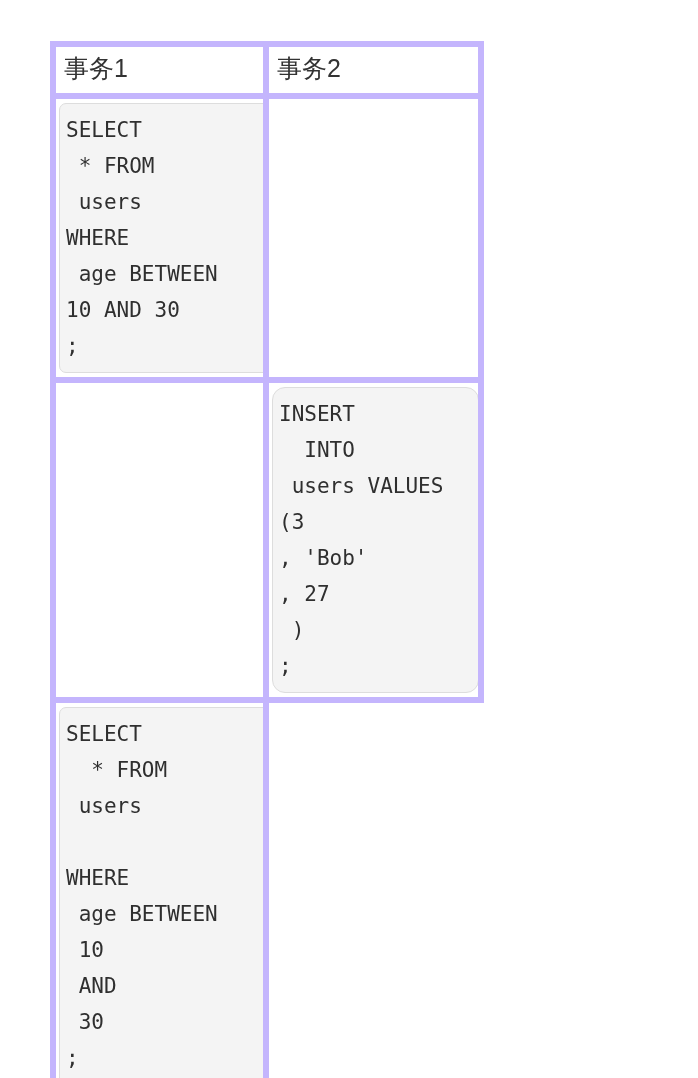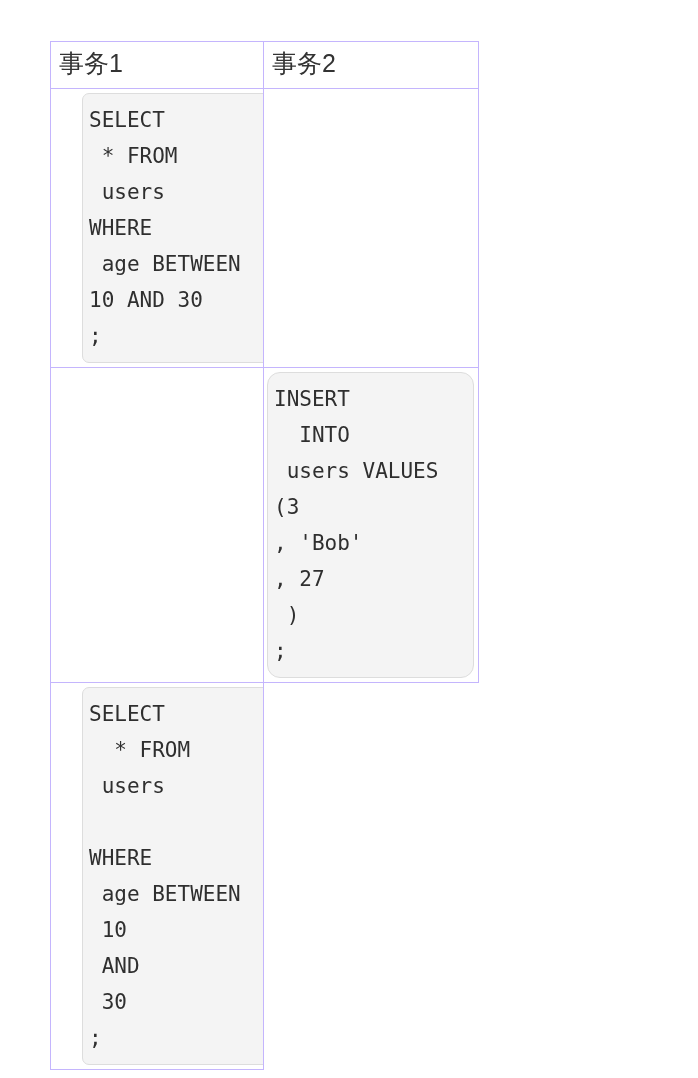--- a/index.html
+++ b/index.html
@@ -26,21 +26,21 @@
     border-collapse: collapse;
     table-layout: fixed;
     width: 428px;
   }
 
   .tx-table col.c1 { width: 213px; }
   .tx-table col.c2 { width: 215px; }
 
   .tx-table th,
   .tx-table td {
-    border: 1px solid #c4b5fd;
+    border: 6px solid #c4b5fd;
     vertical-align: top;
     padding: 0;
     background: #ffffff;
   }
 
   .tx-table thead th {
     text-align: left;
     font-weight: normal;
     padding: 6px 8px 10px 8px;
     height: 44px;
@@ -71,21 +71,21 @@
     padding: 8px 6px 8px 6px;
     font-family: "DejaVu Sans Mono", "Liberation Mono", monospace;
     font-size: 21px;
     line-height: 36px;
     color: #2f2f2f;
     white-space: pre;
     overflow: hidden;
     box-sizing: border-box;
   }
 
-  td.col-left pre.code-block { width: 238px; margin-left: 28px; }
+  td.col-left pre.code-block { width: 238px; }
   td.col-right pre.code-block { width: 207px; border-radius: 13px; }
 
   
   tr.row-last td.col-right {
     border-right: none;
     border-bottom: none;
     border-top: 1px solid #808080;
   }
 </style>
 </head>

